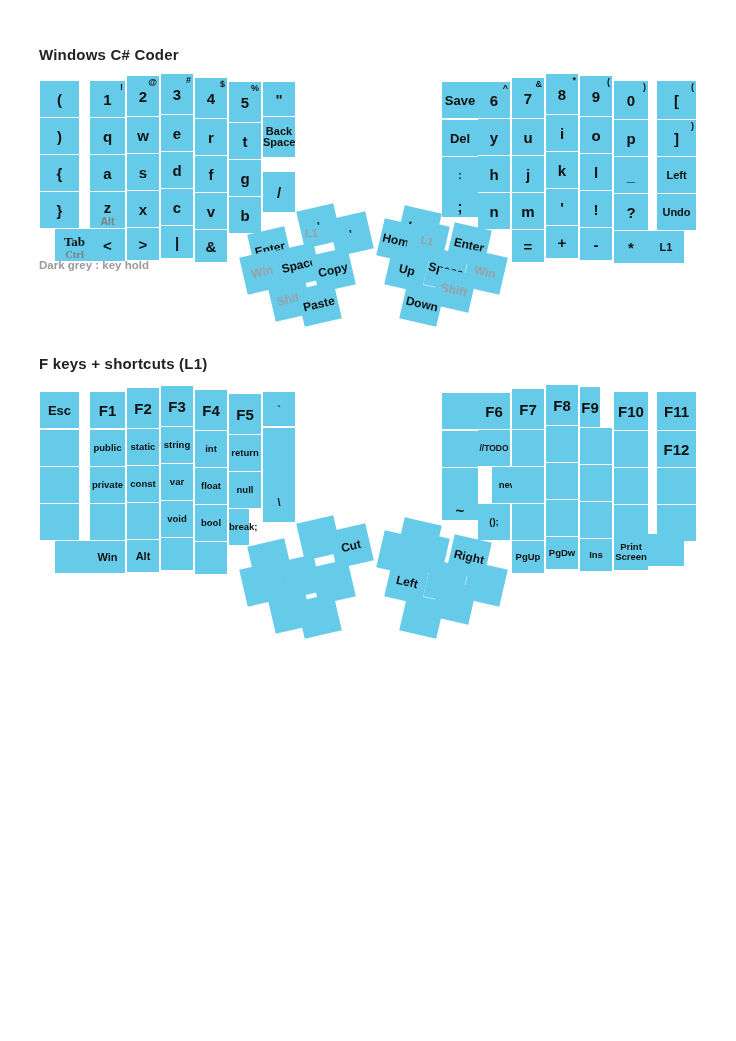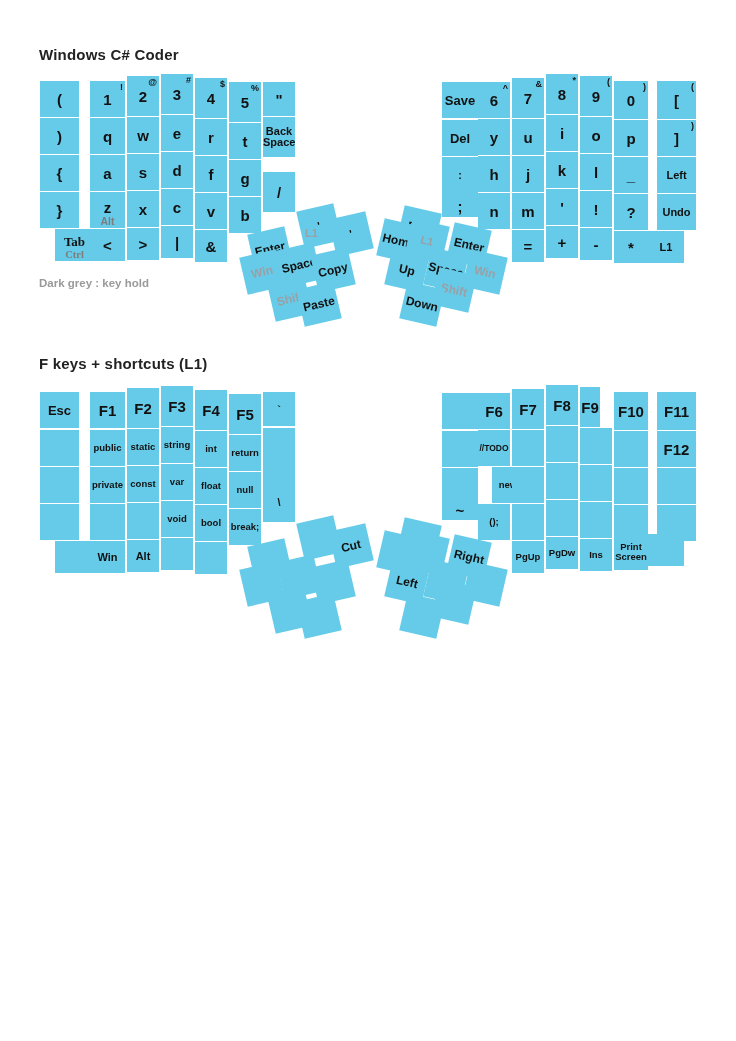--- a/index.html
+++ b/index.html
@@ -53,21 +53,21 @@
   }
   .thumb .c.grey{color:#9aa0a6;}
   .thumb .c.small{font-size:11px;}
   .rot-l{transform:rotate(-13deg);}
   .rot-r{transform:rotate(13deg);}
 </style>
 </head>
 <body>
 
 <div class="layer-title" style="left:39px;top:46px;">Windows C# Coder</div>
-<div class="note" style="left:39px;top:277px;">Dark grey : key hold</div>
+<div class="note" style="left:39px;top:259px;">Dark grey : key hold</div>
 <div class="layer-title" style="left:39px;top:355px;">F keys + shortcuts (L1)</div>
 
 <div class="key" style="left:40px;top:81px;height:36px;width:39px;">
     <span class="c main">(</span>
   </div>
 <div class="key" style="left:90px;top:81px;height:36px;width:35px;">
     <span class="ur">!</span>
     <span class="c main">1</span>
   </div>
 <div class="key" style="left:127px;top:76px;height:40px;width:32px;">
@@ -397,21 +397,21 @@
 
 <div class="key" style="left:40px;top:504px;height:36px;width:39px;"></div>
 <div class="key" style="left:90px;top:504px;height:36px;width:35px;"></div>
 <div class="key" style="left:127px;top:503px;height:36px;width:32px;"></div>
 <div class="key" style="left:161px;top:501px;height:36px;width:32px;">
     <span class="c main xs">void</span>
   </div>
 <div class="key" style="left:195px;top:505px;height:36px;width:32px;">
     <span class="c main xs">bool</span>
   </div>
-<div class="key" style="left:229px;top:509px;height:36px;width:32px;">
+<div class="key" style="left:229px;top:509px;height:36px;width:20px;">
     <span class="c main xs">break;</span>
   </div>
 <div class="key" style="left:263px;top:482px;height:40px;width:32px;">
     <span class="c main sm">\</span>
   </div>
 
 <div class="key" style="left:55px;top:541px;height:32px;width:39px;"></div>
 <div class="key" style="left:90px;top:541px;height:32px;width:35px;">
     <span class="c main sm">Win</span>
   </div>

